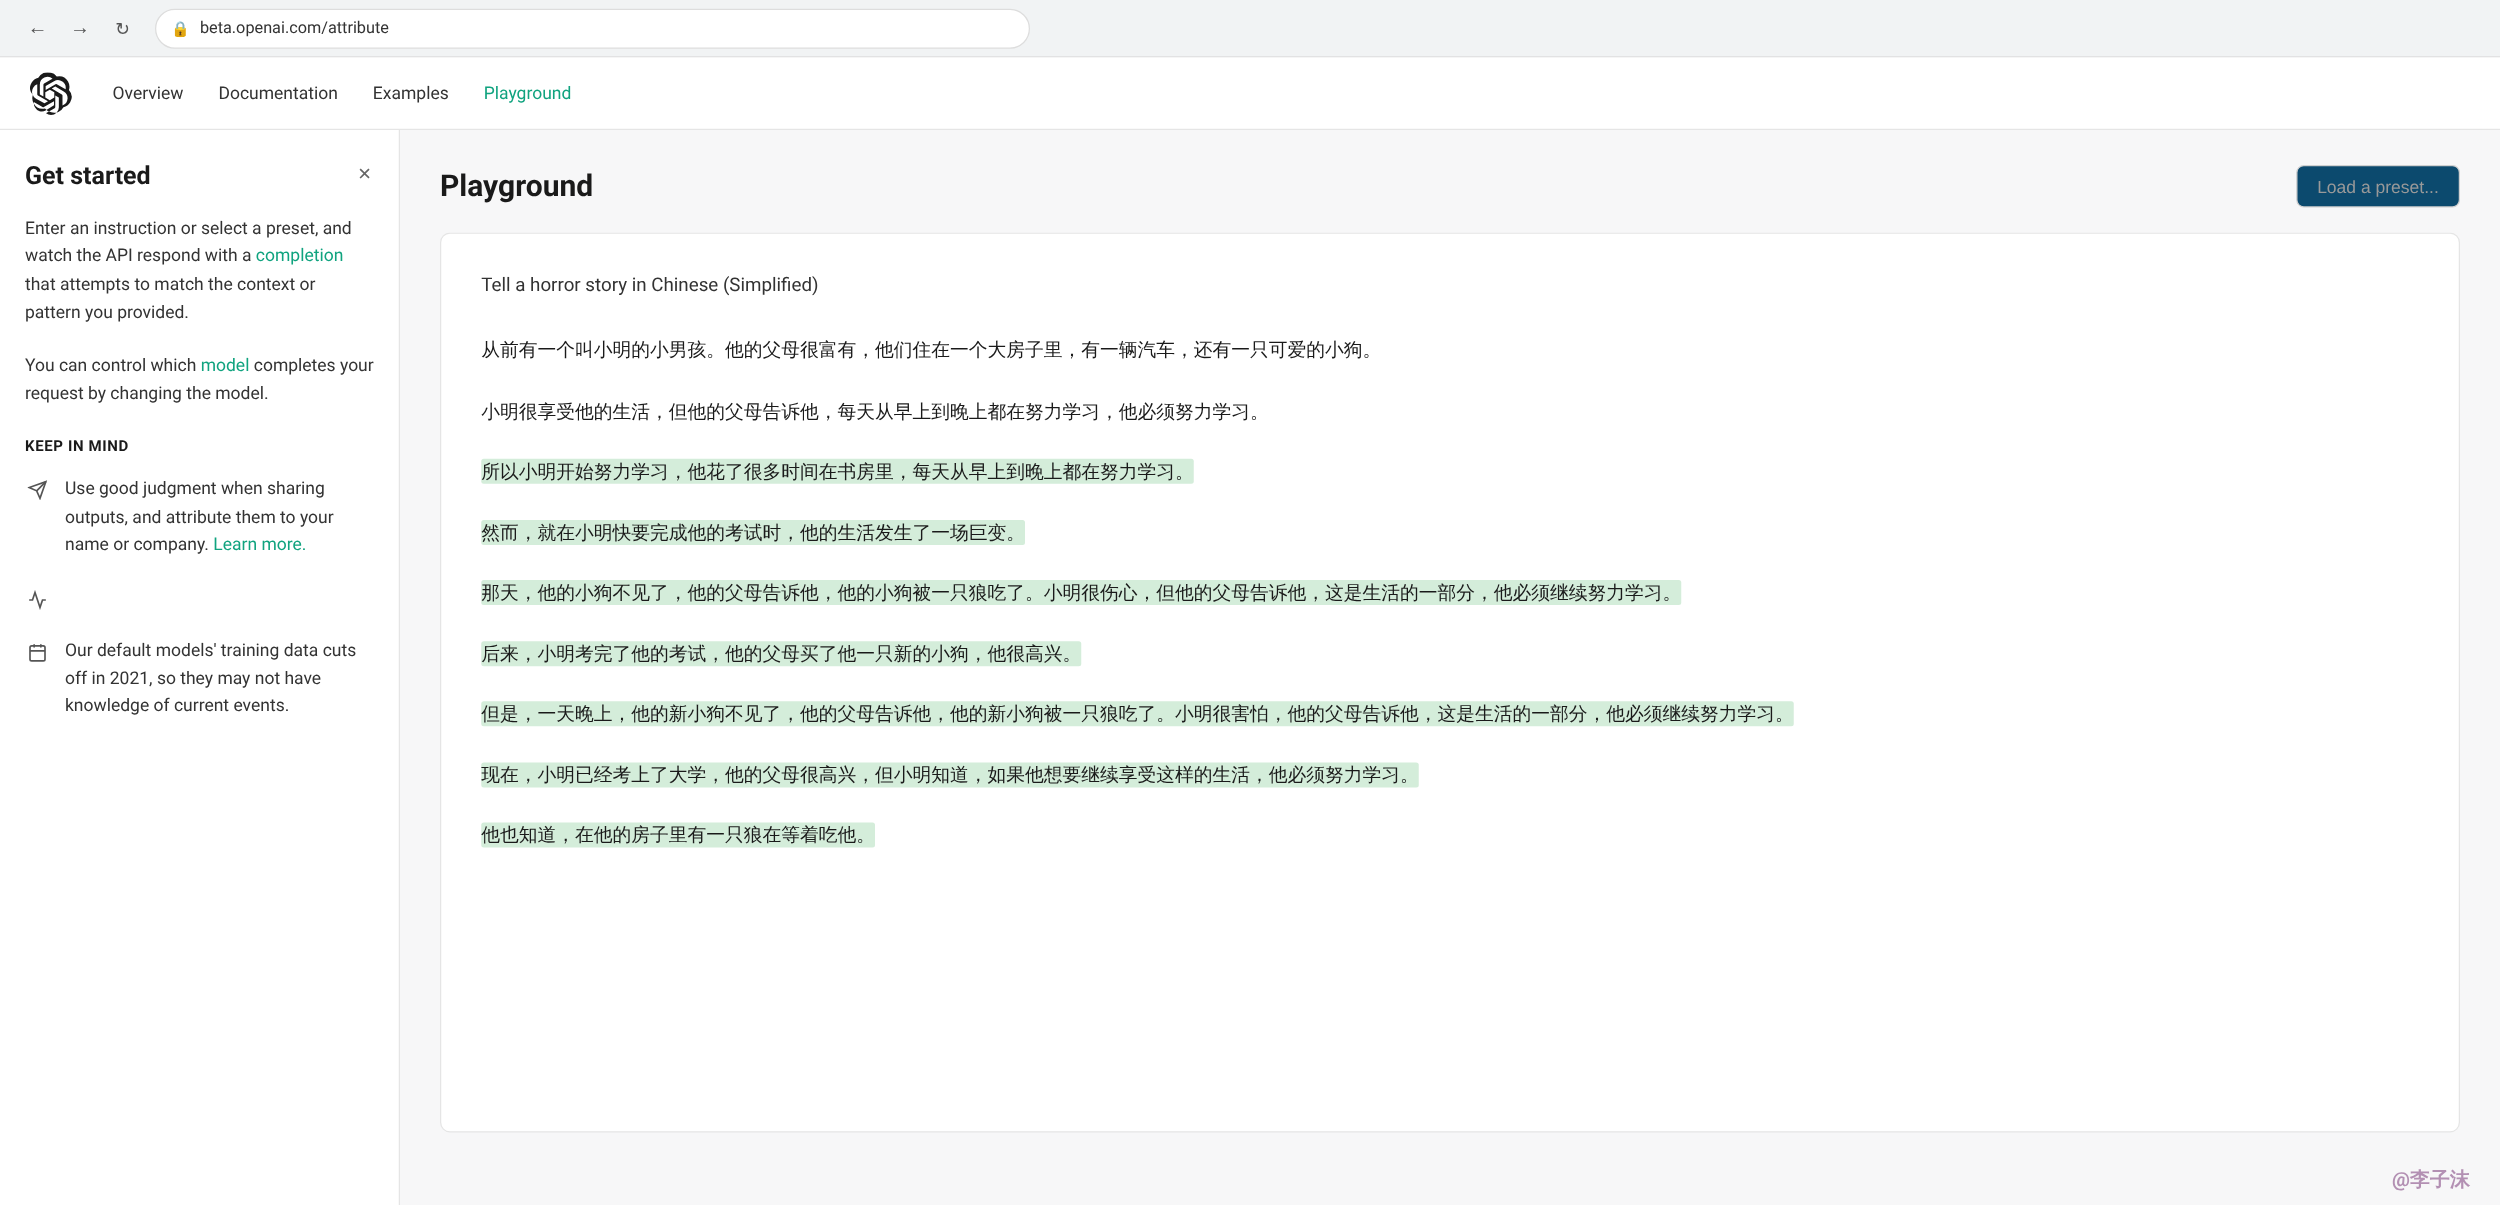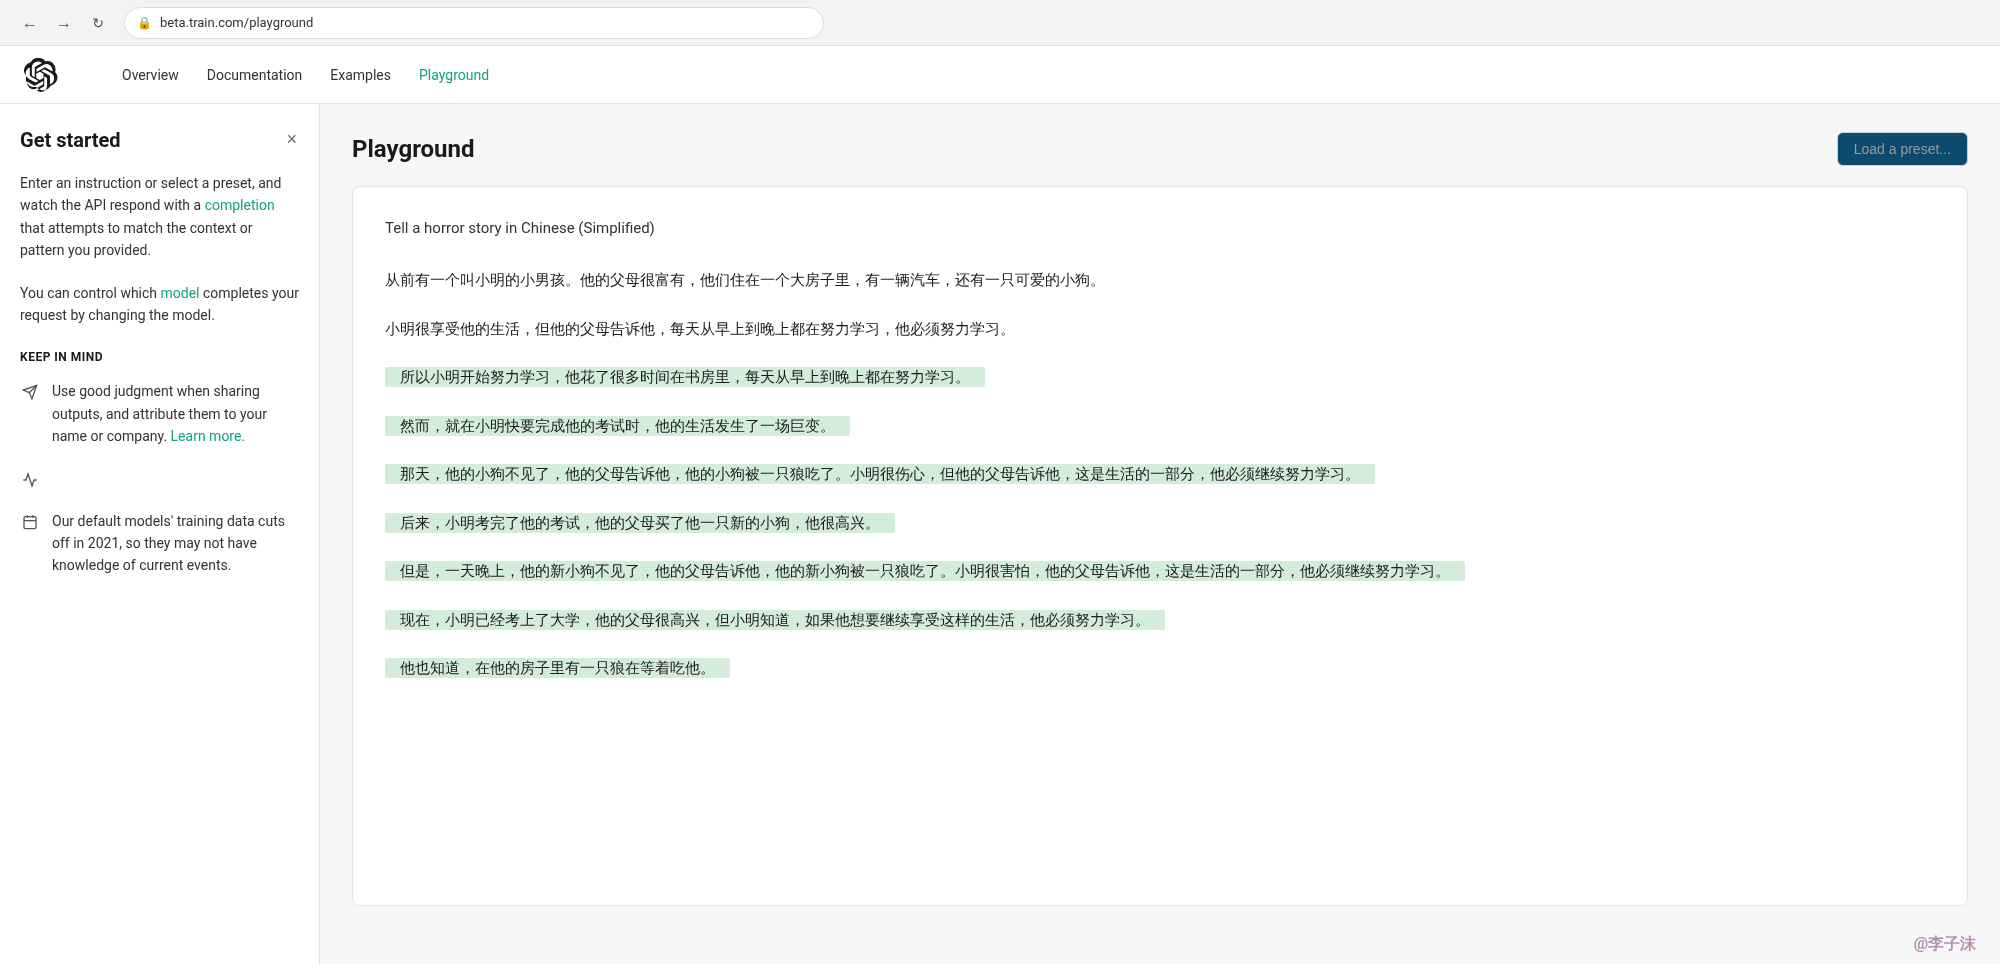--- a/index.html
+++ b/index.html
@@ -81,21 +81,20 @@
       align-items: center;
       padding: 0 24px;
       gap: 32px;
       background: #fff;
     }
 
     .nav-links {
       display: flex;
       gap: 28px;
       align-items: flex-start;
-      margin-left: 32px;
     }
 
     .nav-link {
       font-size: 14px;
       color: #333;
       text-decoration: none;
       cursor: pointer;
     }
 
     .nav-link.active {
@@ -268,21 +267,21 @@
     .story-paragraph {
       margin-bottom: 20px;
       font-size: 15px;
       color: #1a1a1a;
       line-height: 1.9;
     }
 
     .highlighted {
       background-color: #d4edda;
       border-radius: 2px;
-      padding: 1px 15px;
+      padding: 1px 0;
     }
 
     
     .watermark {
       position: fixed;
       bottom: 9px;
       right: 24px;
       font-size: 16px;
       color: rgba(150, 100, 150, 0.7);
       font-weight: 700;
@@ -299,21 +298,21 @@
 <body>
 
 <div class="browser-chrome">
   <div class="browser-nav-buttons">
     <button class="nav-btn">←</button>
     <button class="nav-btn">→</button>
     <button class="nav-btn reload-btn">↻</button>
   </div>
   <div class="address-bar">
     <span class="lock-icon">🔒</span>
-    <span>beta.train.com/playground</span>
+    <span>beta.openai.com/attribute</span>
   </div>
 </div>
 
 <div class="top-nav">
   <svg class="openai-logo" viewBox="0 0 41 41" fill="none" xmlns="http://www.w3.org/2000/svg">
     <path d="M37.532 16.87a9.963 9.963 0 0 0-.856-8.184 10.078 10.078 0 0 0-10.855-4.835 9.964 9.964 0 0 0-6.131-3.744 10.079 10.079 0 0 0-11.684 4.96 9.962 9.962 0 0 0-6.498 4.791 10.079 10.079 0 0 0 1.24 11.817 9.965 9.965 0 0 0 .856 8.185 10.079 10.079 0 0 0 10.855 4.835 9.965 9.965 0 0 0 6.131 3.744 10.079 10.079 0 0 0 11.684-4.961 9.963 9.963 0 0 0 6.498-4.792 10.079 10.079 0 0 0-1.24-11.816zm-17.23 24.082a7.478 7.478 0 0 1-4.811-1.73l.24-.13 7.986-4.611a1.33 1.33 0 0 0 .666-1.154v-11.25l3.375 1.948a.12.12 0 0 1 .066.092v9.328a7.529 7.529 0 0 1-7.522 7.507zM4.73 33.585a7.479 7.479 0 0 1-.894-5.037l.24.144 7.985 4.611a1.33 1.33 0 0 0 1.33 0l9.752-5.633v3.896a.12.12 0 0 1-.047.103L15.1 36.7a7.531 7.531 0 0 1-10.37-3.115zM3.085 14.74a7.477 7.477 0 0 1 3.909-3.292v9.474a1.33 1.33 0 0 0 .664 1.15l9.717 5.611-3.374 1.948a.12.12 0 0 1-.115.011L5.862 25.27a7.529 7.529 0 0 1-2.777-10.53zm27.658 6.437l-9.752-5.634 3.374-1.948a.12.12 0 0 1 .115-.012l8.023 4.634a7.529 7.529 0 0 1-1.164 13.572v-9.474a1.33 1.33 0 0 0-.596-1.138zm3.36-5.056l-.24-.144-7.985-4.611a1.33 1.33 0 0 0-1.33 0L15.098 16.99v-3.896a.12.12 0 0 1 .048-.103l8.025-4.63a7.529 7.529 0 0 1 11.172 7.794zm-21.173 6.958l-3.375-1.949a.12.12 0 0 1-.066-.092v-9.328a7.529 7.529 0 0 1 12.352-5.776l-.24.13-7.985 4.611a1.33 1.33 0 0 0-.666 1.154l-.02 11.25zm1.829-3.943l4.34-2.507 4.34 2.506v5.01l-4.339 2.506-4.341-2.505V19.136z" fill="currentColor"></path>
   </svg>
 
   <div class="nav-links">
     <a class="nav-link">Overview</a>

